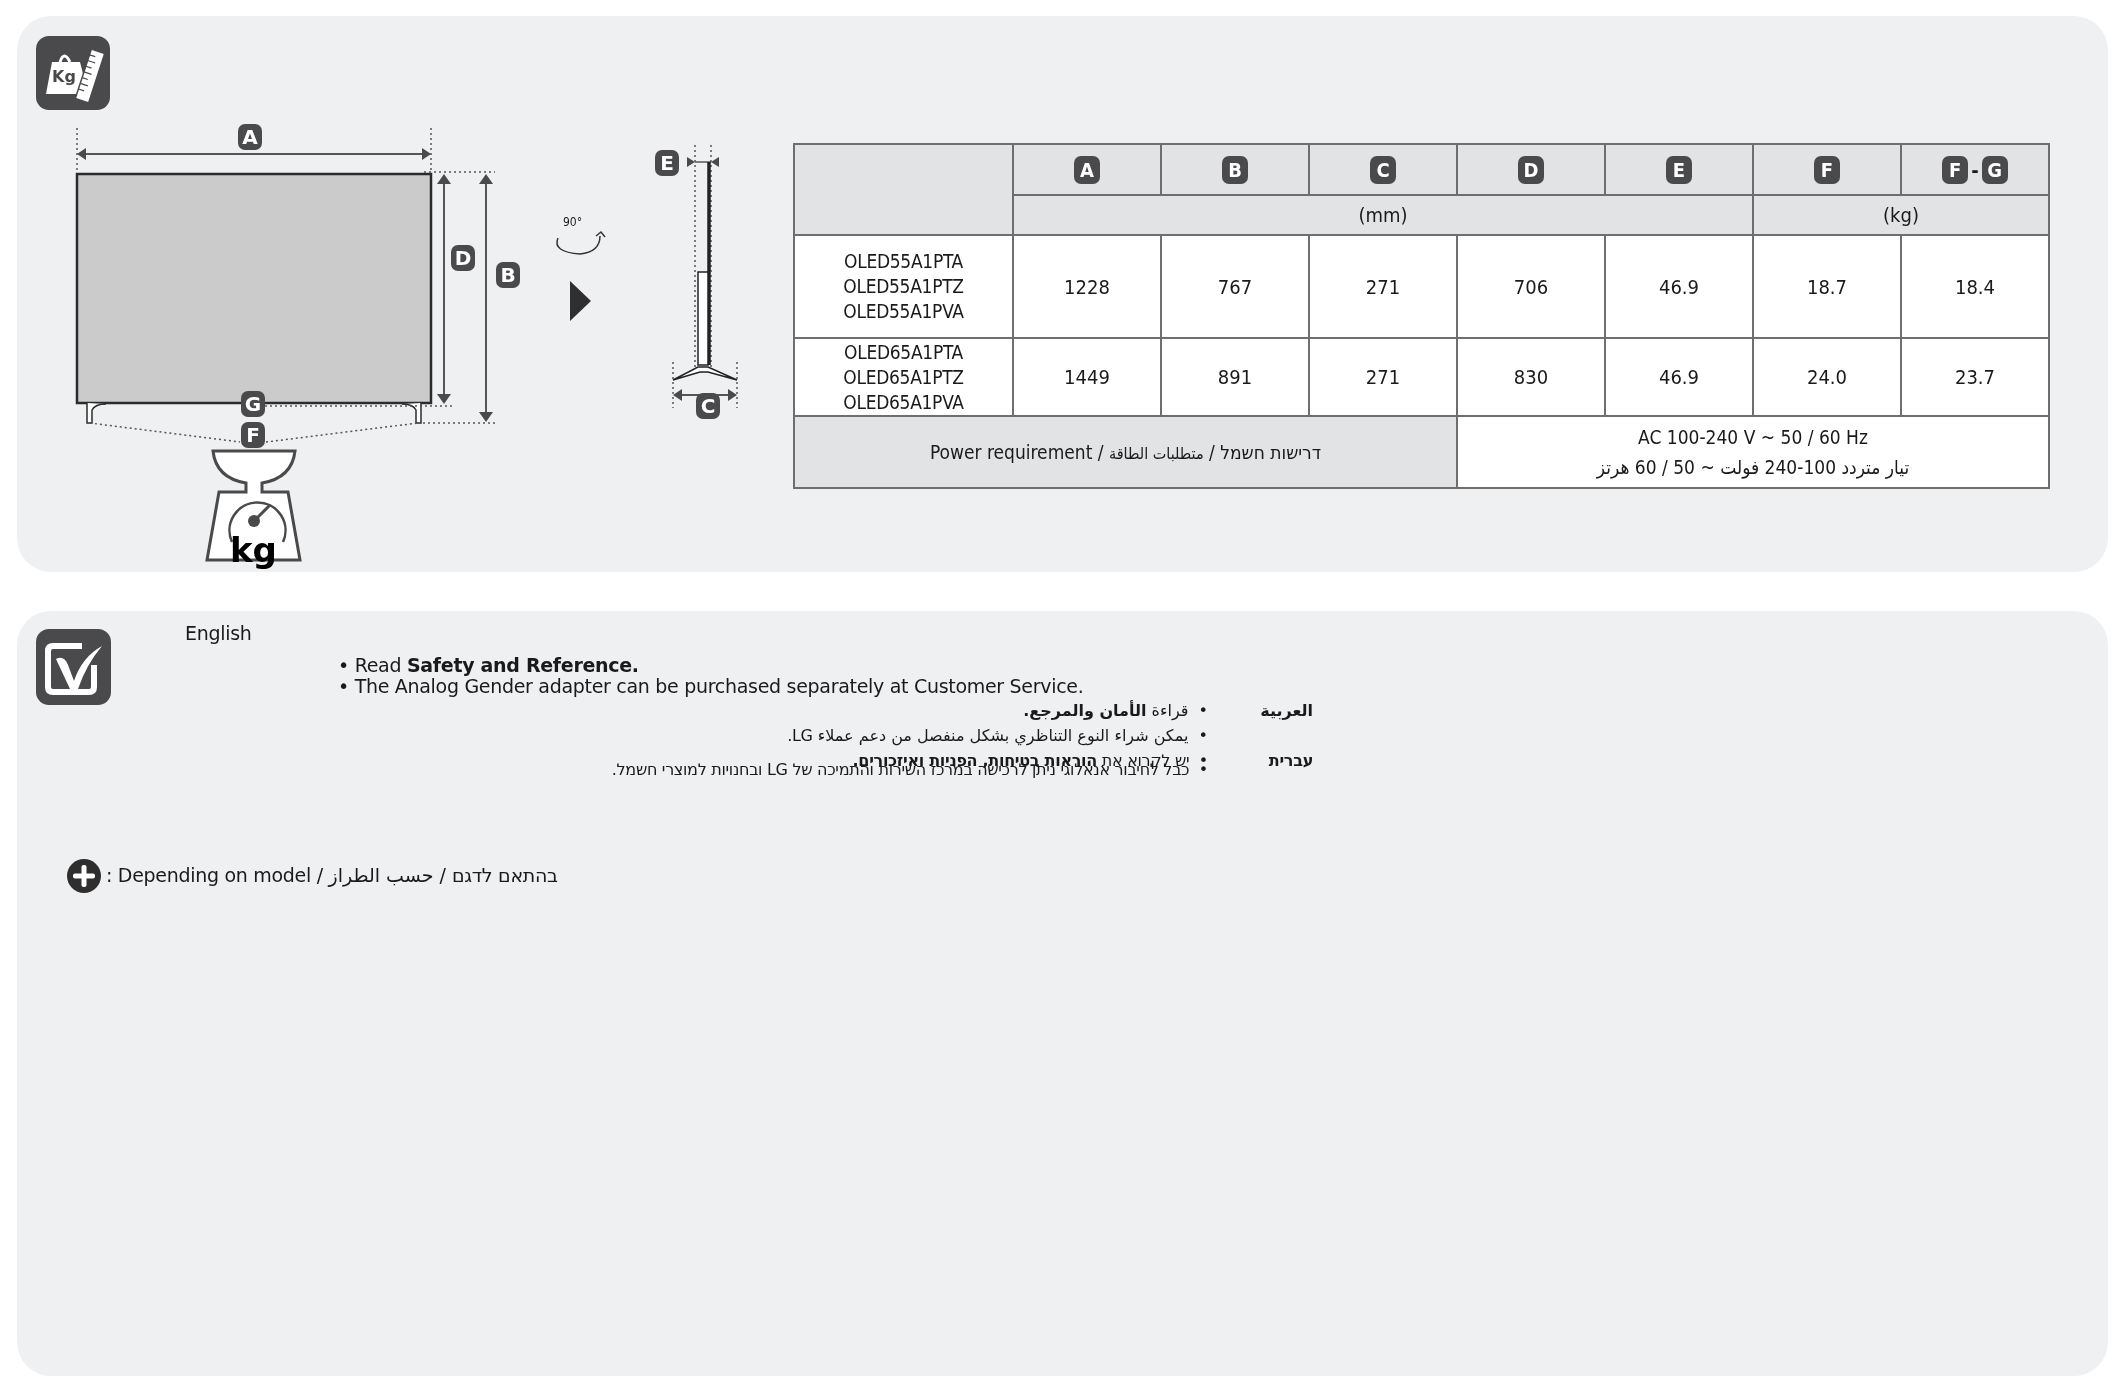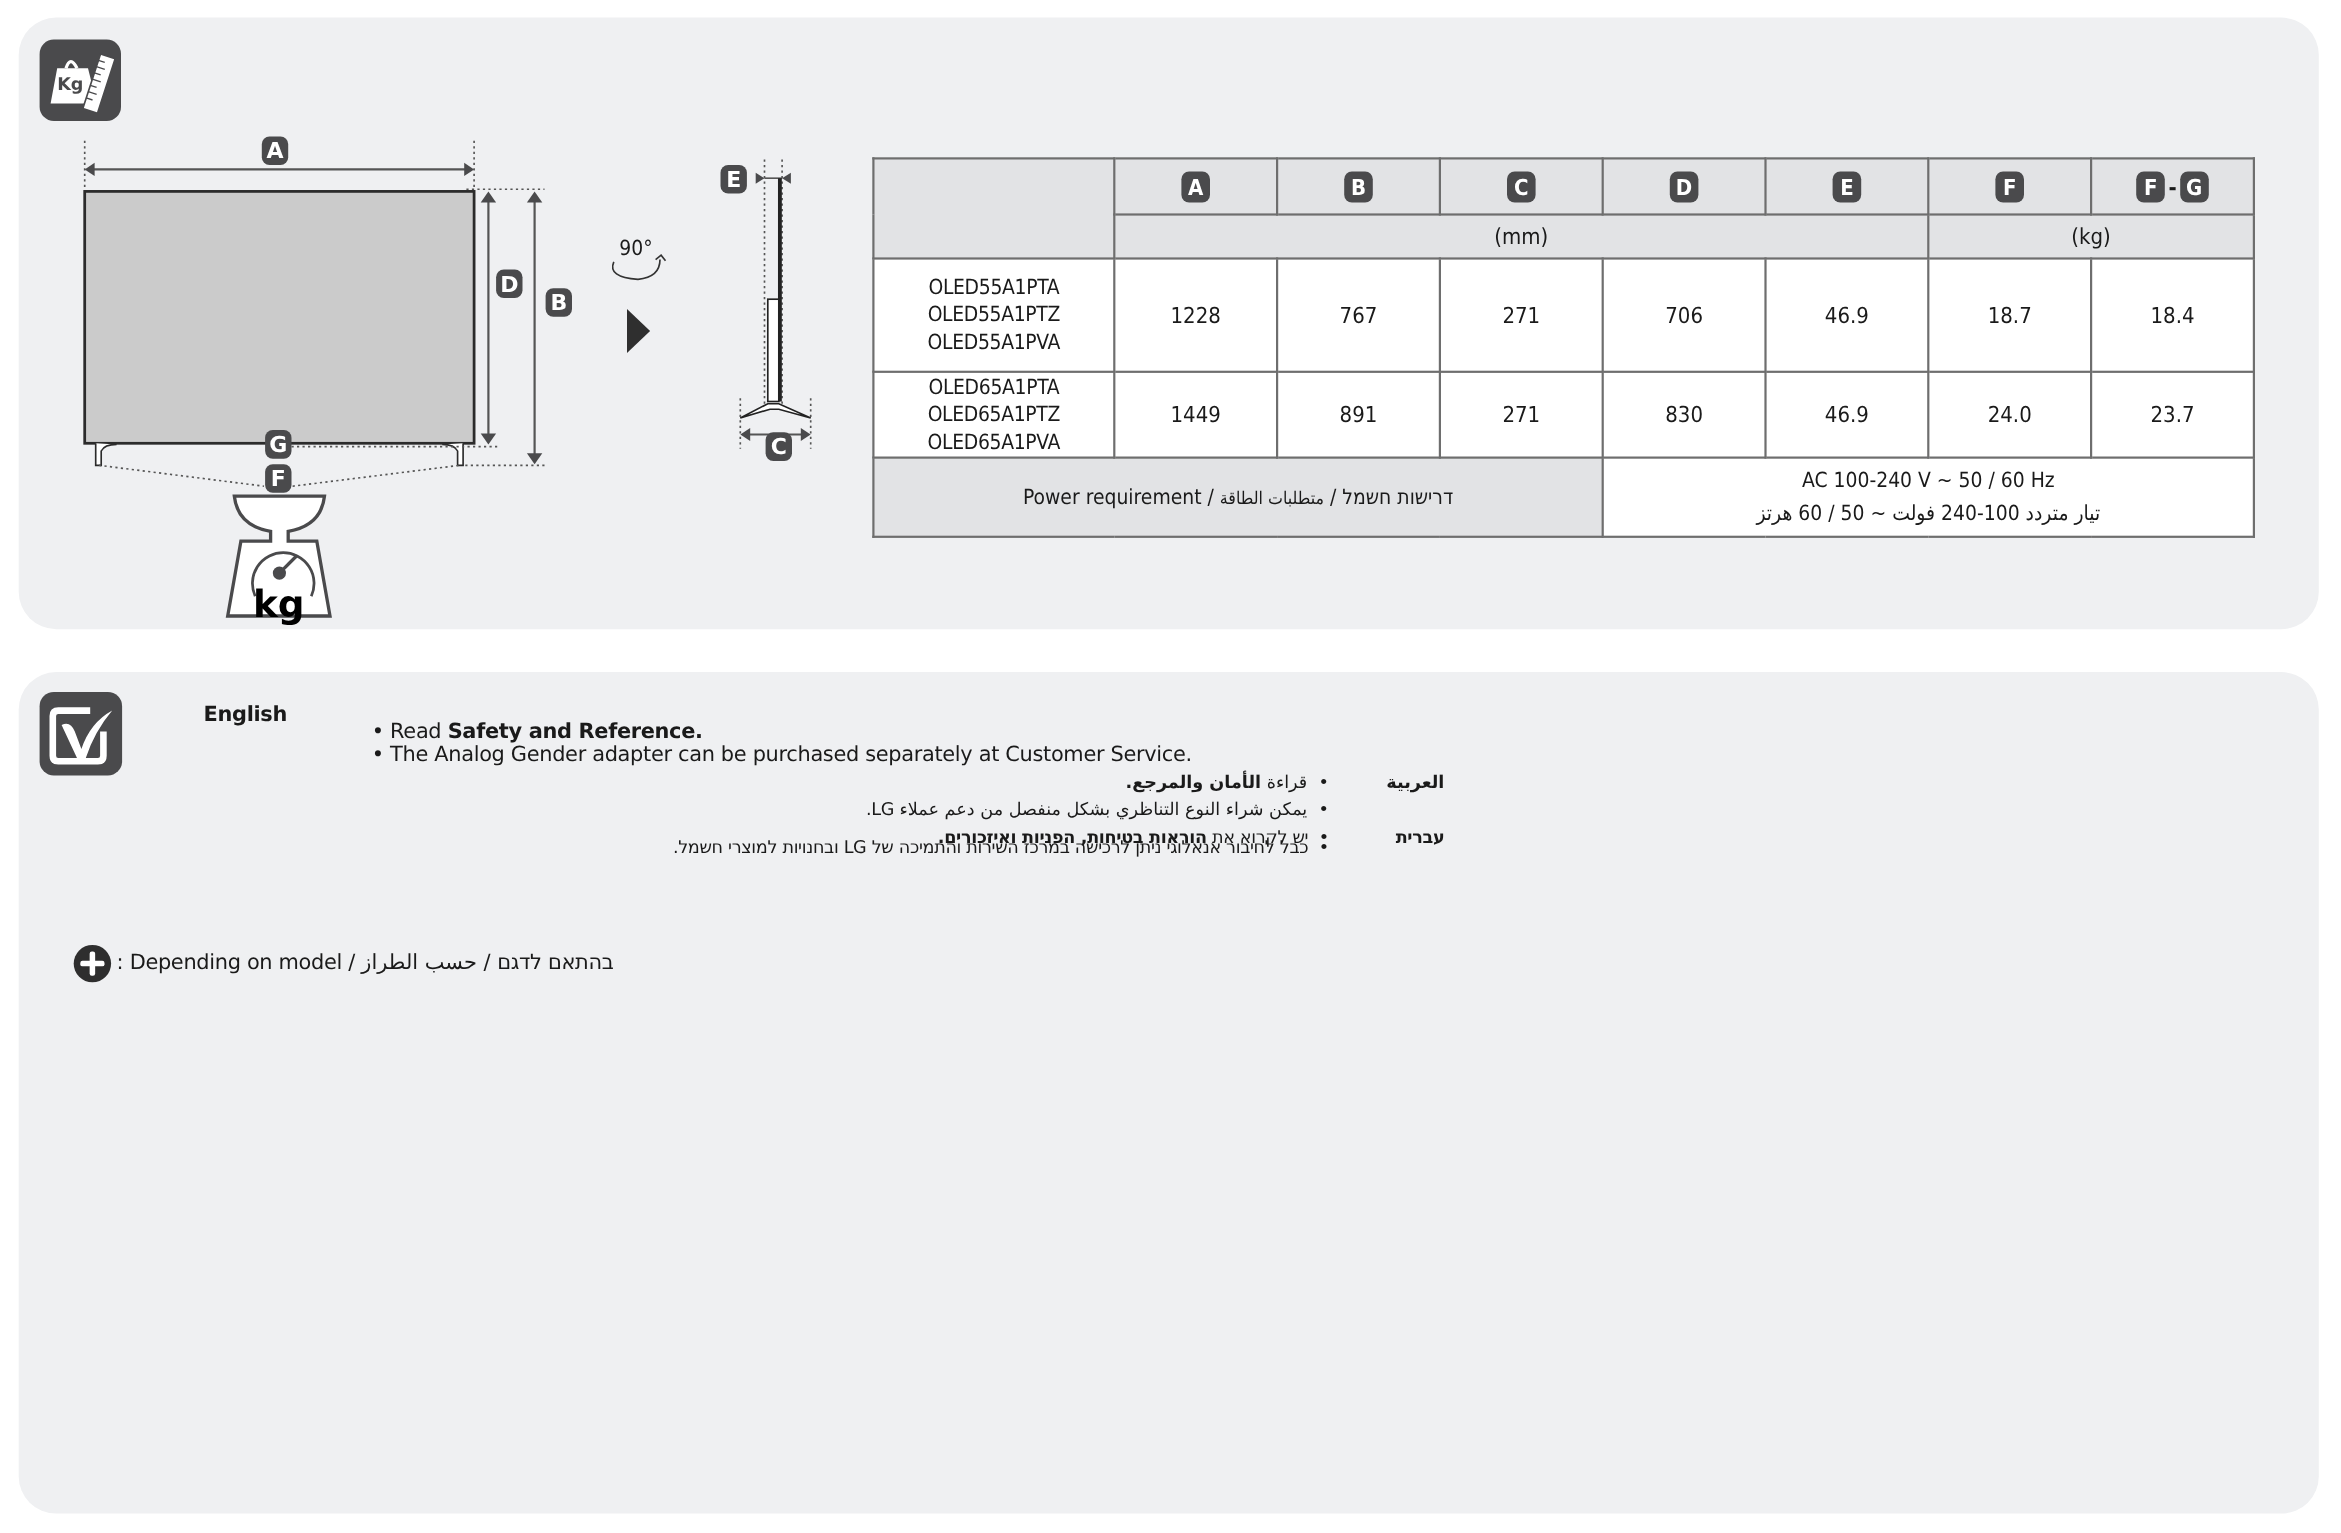--- a/index.html
+++ b/index.html
@@ -84,21 +84,21 @@
   <circle cx="254" cy="521" r="6" fill="#4a4a4c"></circle>
   <line x1="254" y1="521" x2="270" y2="505" stroke="#4a4a4c" stroke-width="3"></line>
 </svg>
 <div class="abs" style="left:230px;top:530px;font-size:34px;font-weight:bold;color:#000;font-family:'DejaVu Sans',sans-serif;">kg</div>
 
 <span class="badge" style="left:238px;top:124px;">A</span>
 <span class="badge" style="left:451px;top:245px;">D</span>
 <span class="badge" style="left:496px;top:262px;">B</span>
 <span class="badge" style="left:241px;top:391px;">G</span>
 <span class="badge" style="left:241px;top:422px;">F</span>
-<span class="abs" style="left:563px;top:215px;font-size:19px;font-family:'DejaVu Sans Condensed','DejaVu Sans',sans-serif;">90°</span>
+<span class="abs" style="left:563px;top:215px;font-size:12px;font-family:'DejaVu Sans Condensed','DejaVu Sans',sans-serif;">90°</span>
 
 <svg class="abs" style="left:640px;top:130px;" width="120" height="300">
   <line x1="55" y1="15" x2="55" y2="240" stroke="#555" stroke-width="1.5" stroke-dasharray="2 3"></line>
   <line x1="71" y1="15" x2="71" y2="240" stroke="#555" stroke-width="1.5" stroke-dasharray="2 3"></line>
   <line x1="55" y1="32" x2="71" y2="32" stroke="#555" stroke-width="1.5"></line>
   <polygon points="47,27 47,37 55,32" fill="#4a4a4c"></polygon>
   <polygon points="79,27 79,37 71,32" fill="#4a4a4c"></polygon>
   <line x1="69" y1="32" x2="69" y2="235" stroke="#222" stroke-width="3.5"></line>
   <rect x="58" y="142" width="10" height="93" fill="#fff" stroke="#222" stroke-width="1.5"></rect>
   <path d="M33 250 L58 237 L68 237 L97 250 L68 242 L60 242 Z" fill="#fff" stroke="#222" stroke-width="1.5"></path>
@@ -181,21 +181,21 @@
 
 <div id="panel-bottom" class="panel"></div>
 
 <div class="icon-tile" style="left:36px;top:629px;width:75px;height:76px;">
   <svg width="75" height="76" viewBox="0 0 75 76">
     <path d="M46 17 L17 17 Q12 17 12 22 L12 58 Q12 63 17 63 L53 63 Q58 63 58 58 L58 36" fill="none" stroke="#fff" stroke-width="6"></path>
     <path d="M20 30 Q28 26 32 36 L38 52 Q46 28 66 17 Q50 36 42 60 L34 60 Z" fill="#fff"></path>
   </svg>
 </div>
 
-<div class="txt" style="left:185px;top:638px;font-weight:bold;">English</div>
+<div class="txt" style="left:185px;top:622px;font-weight:normal;">English</div>
 <div class="txt" style="left:338px;top:654px;">
   <span>• Read </span><b>Safety and Reference.</b>
 </div>
 <div class="txt" style="left:338px;top:675px;">• The Analog Gender adapter can be purchased separately at Customer Service.</div>
 
 <div class="txt rtl" style="right:815px;top:701px;font-size:16px;font-weight:bold;">العربية</div>
 <div class="txt rtl" style="right:920px;top:701px;font-size:16px;">
   <span>•</span>&nbsp; <span>قراءة </span><b>الأمان والمرجع.</b>
 </div>
 <div class="txt rtl" style="right:920px;top:726px;font-size:16px;">

